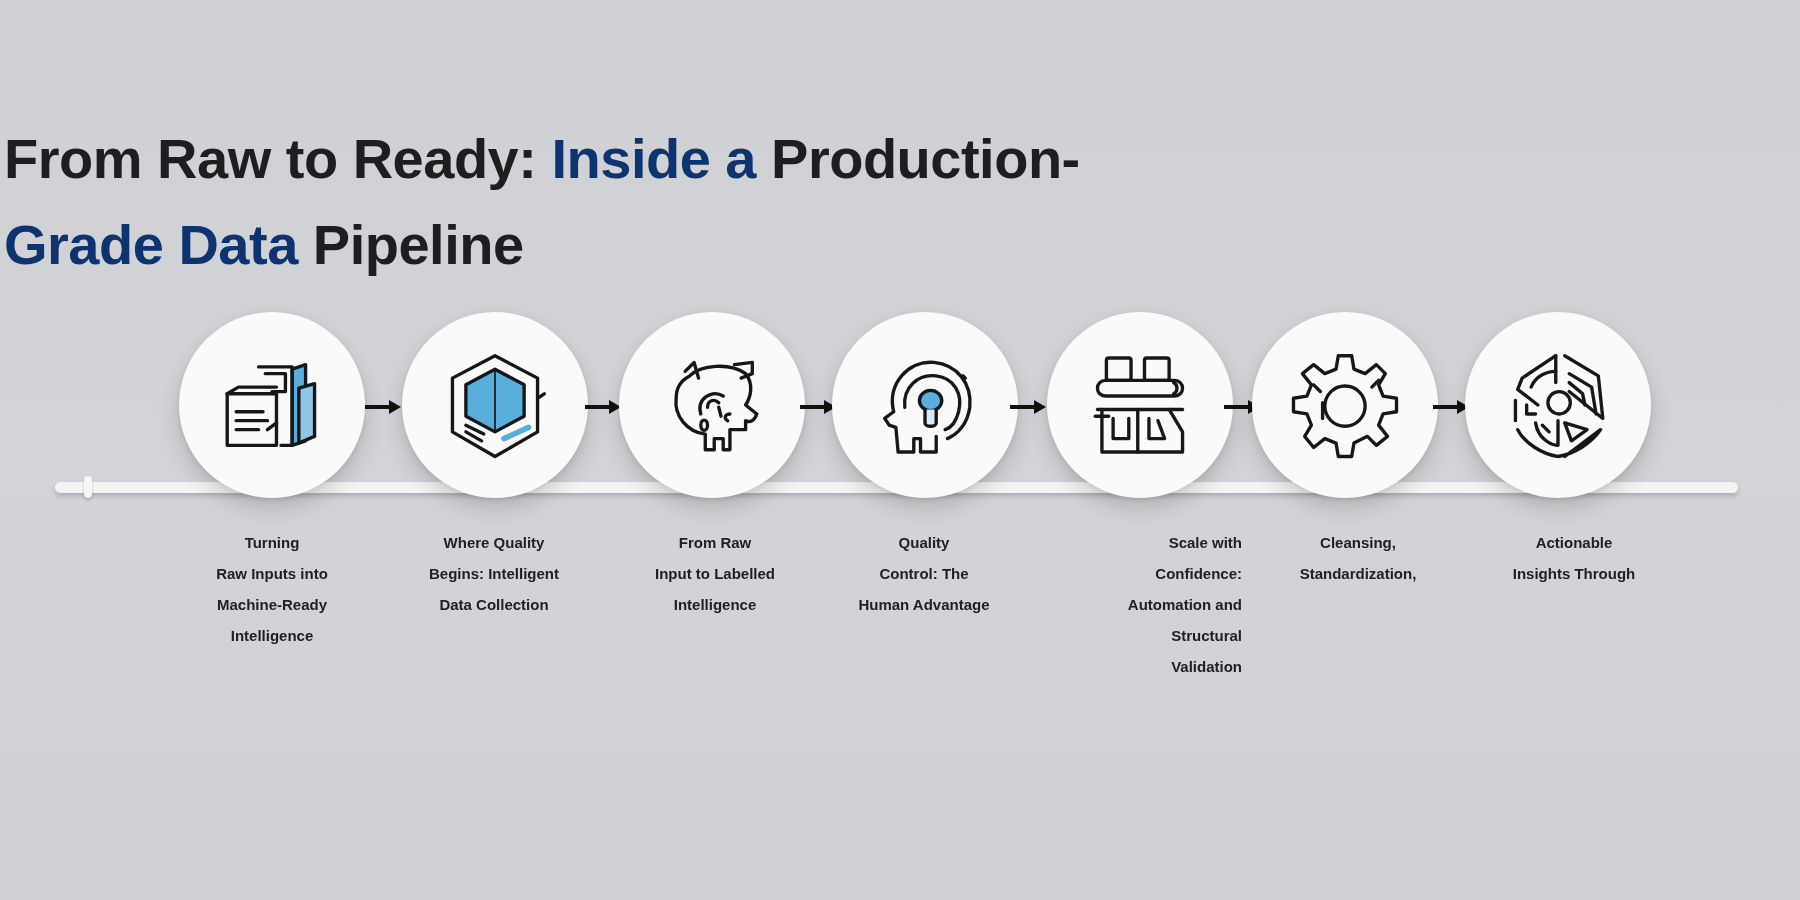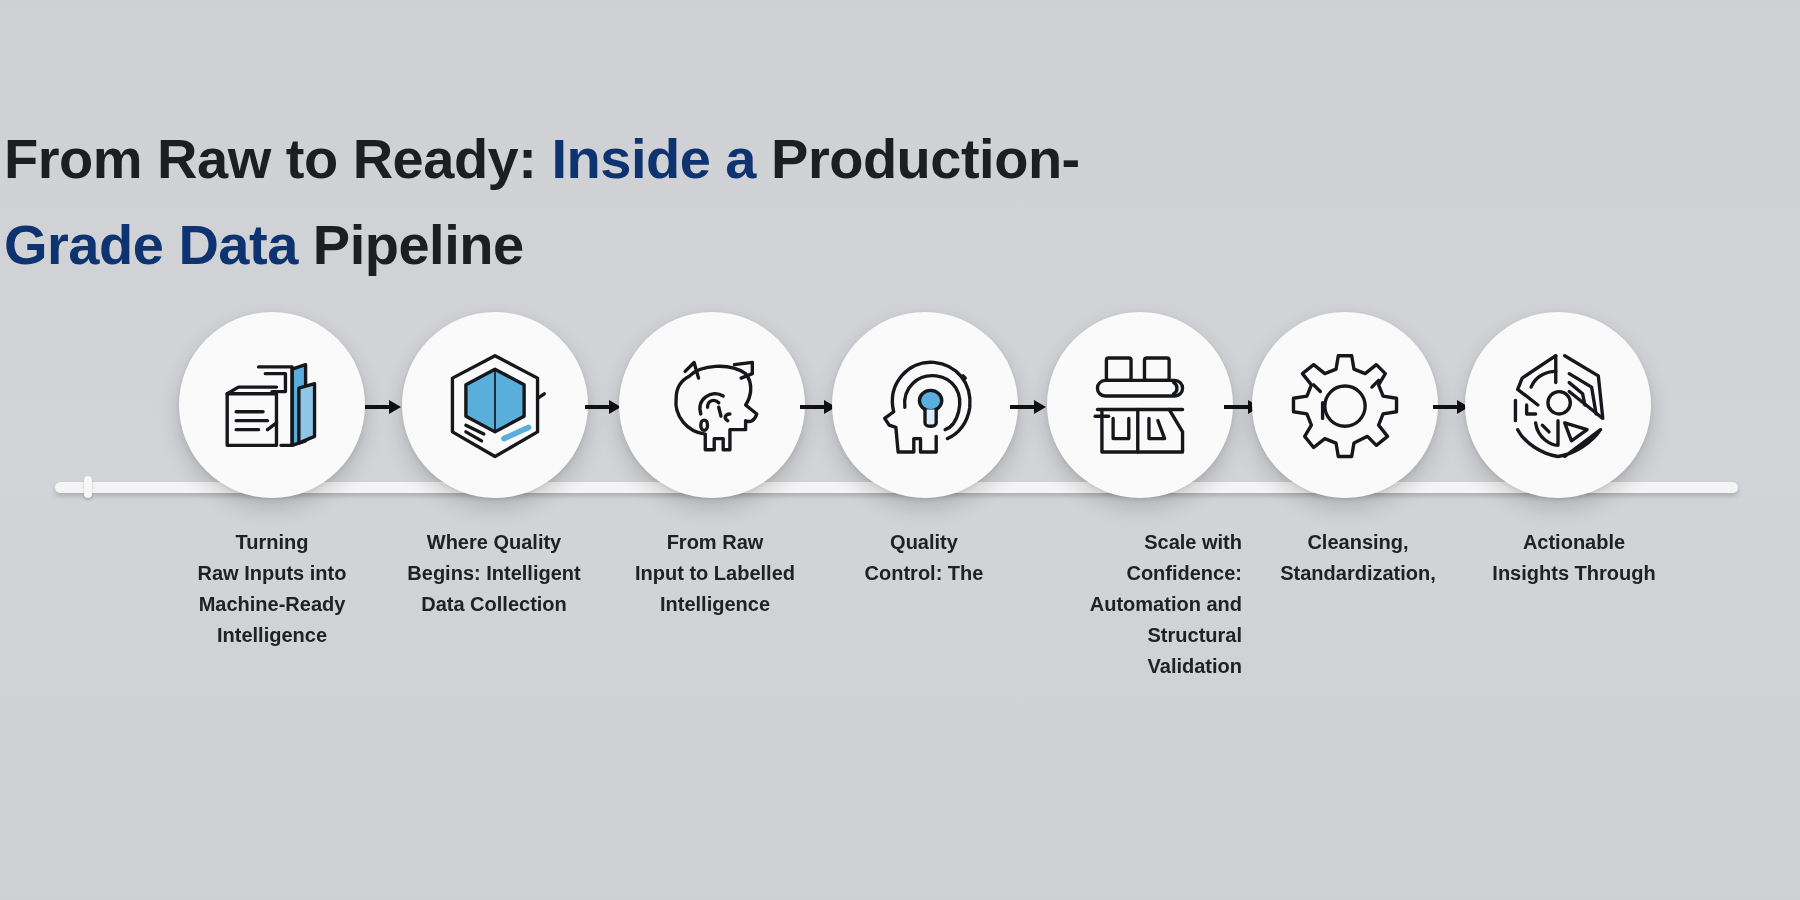--- a/index.html
+++ b/index.html
@@ -33,21 +33,21 @@
     box-shadow: 0 10px 22px rgba(0,0,0,0.16), 0 2px 5px rgba(0,0,0,0.08);
     display:flex; align-items:center; justify-content:center;
   }
   .step-circle svg { width:112px; height:112px; }
 
   .arrow { position:absolute; width:38px; height:16px; }
 
   .step-label {
     position:absolute; width:210px; text-align:center;
     font-family: "Liberation Sans", sans-serif; font-weight:700;
-    font-size:20px; line-height:31px; color:#202124; top:527px;
+    font-size:15px; line-height:31px; color:#202124; top:527px;
   }
   .step-label span { display:block; white-space:nowrap; }
 </style>
 </head>
 <body>
 
 <div class="title" id="title-line-1">
   <span>From Raw to Ready: </span><span class="accent">Inside a</span><span> Production-</span>
 </div>
 <div class="title" id="title-line-2">
@@ -188,20 +188,21 @@
   <span>Data Collection</span>
 </div>
 <div class="step-label" style="left:610px;">
   <span>From Raw</span>
   <span>Input to Labelled</span>
   <span>Intelligence</span>
 </div>
 <div class="step-label" style="left:819px;">
   <span>Quality</span>
   <span>Control: The</span>
+  <span>Human Advantage</span>
 </div>
 <div class="step-label" style="left:1032px;text-align:right;">
   <span>Scale with</span>
   <span>Confidence:</span>
   <span>Automation and</span>
   <span>Structural</span>
   <span>Validation</span>
 </div>
 <div class="step-label" style="left:1253px;">
   <span>Cleansing,</span>

